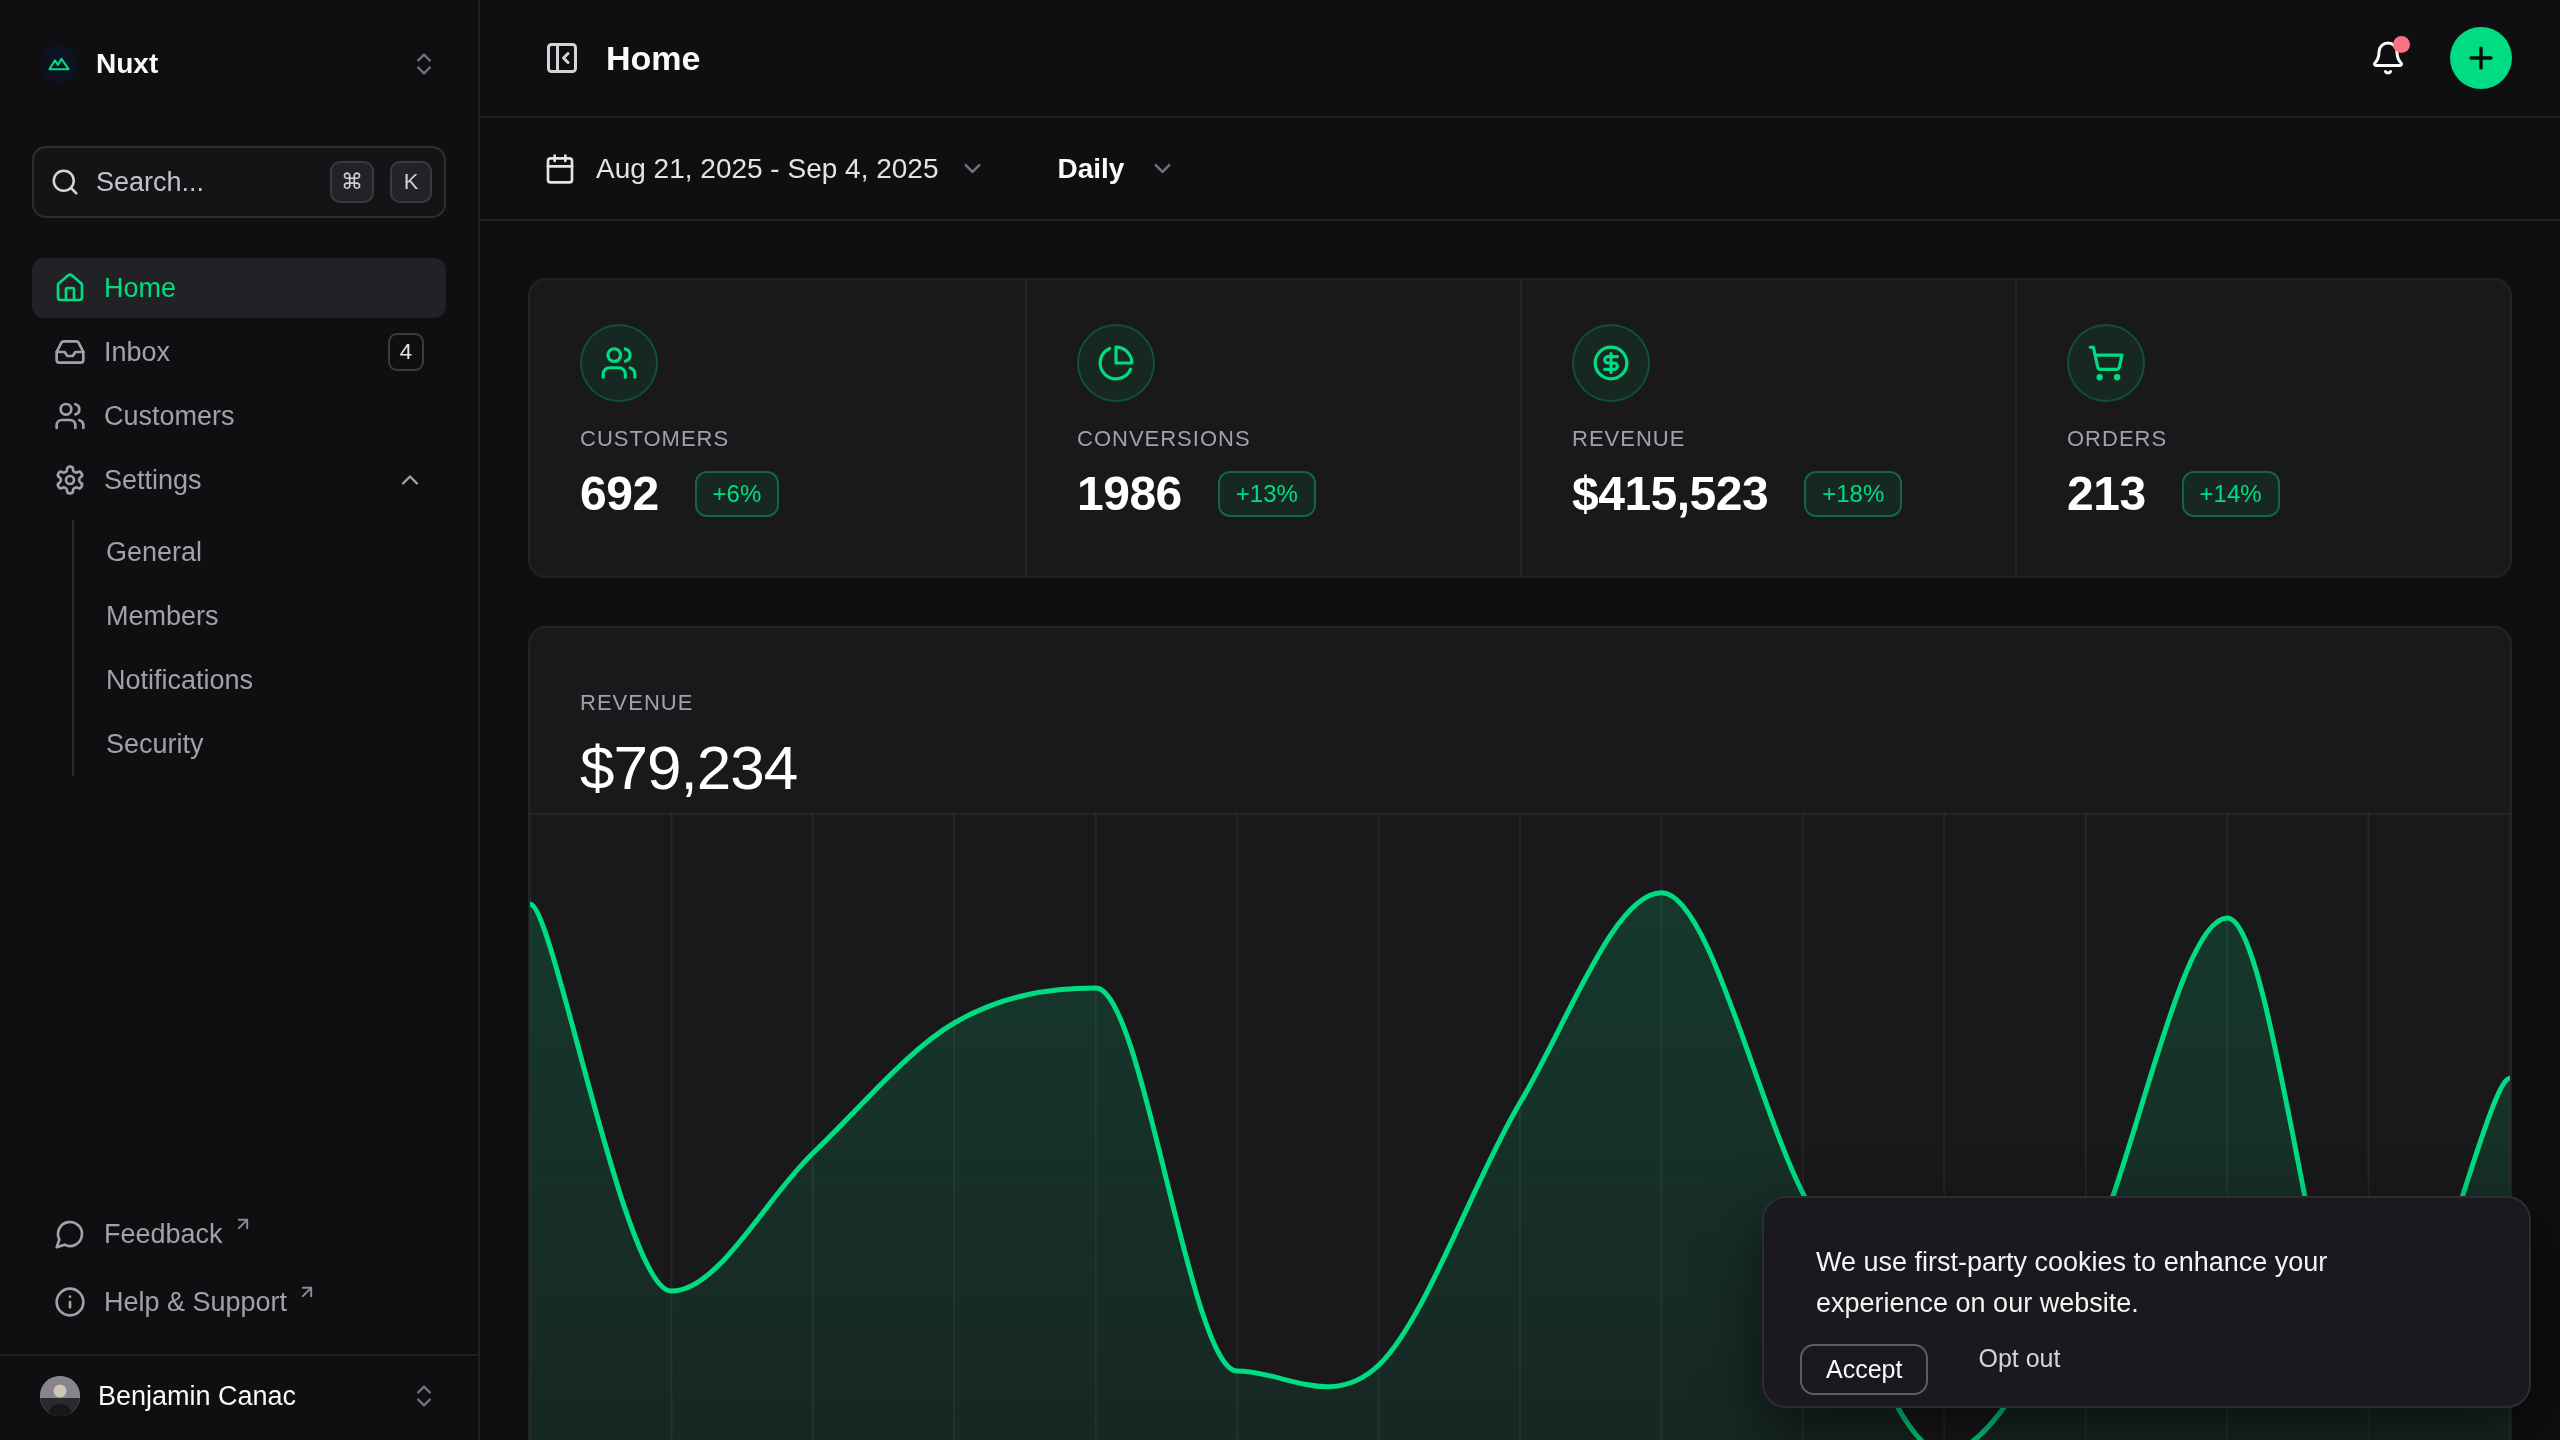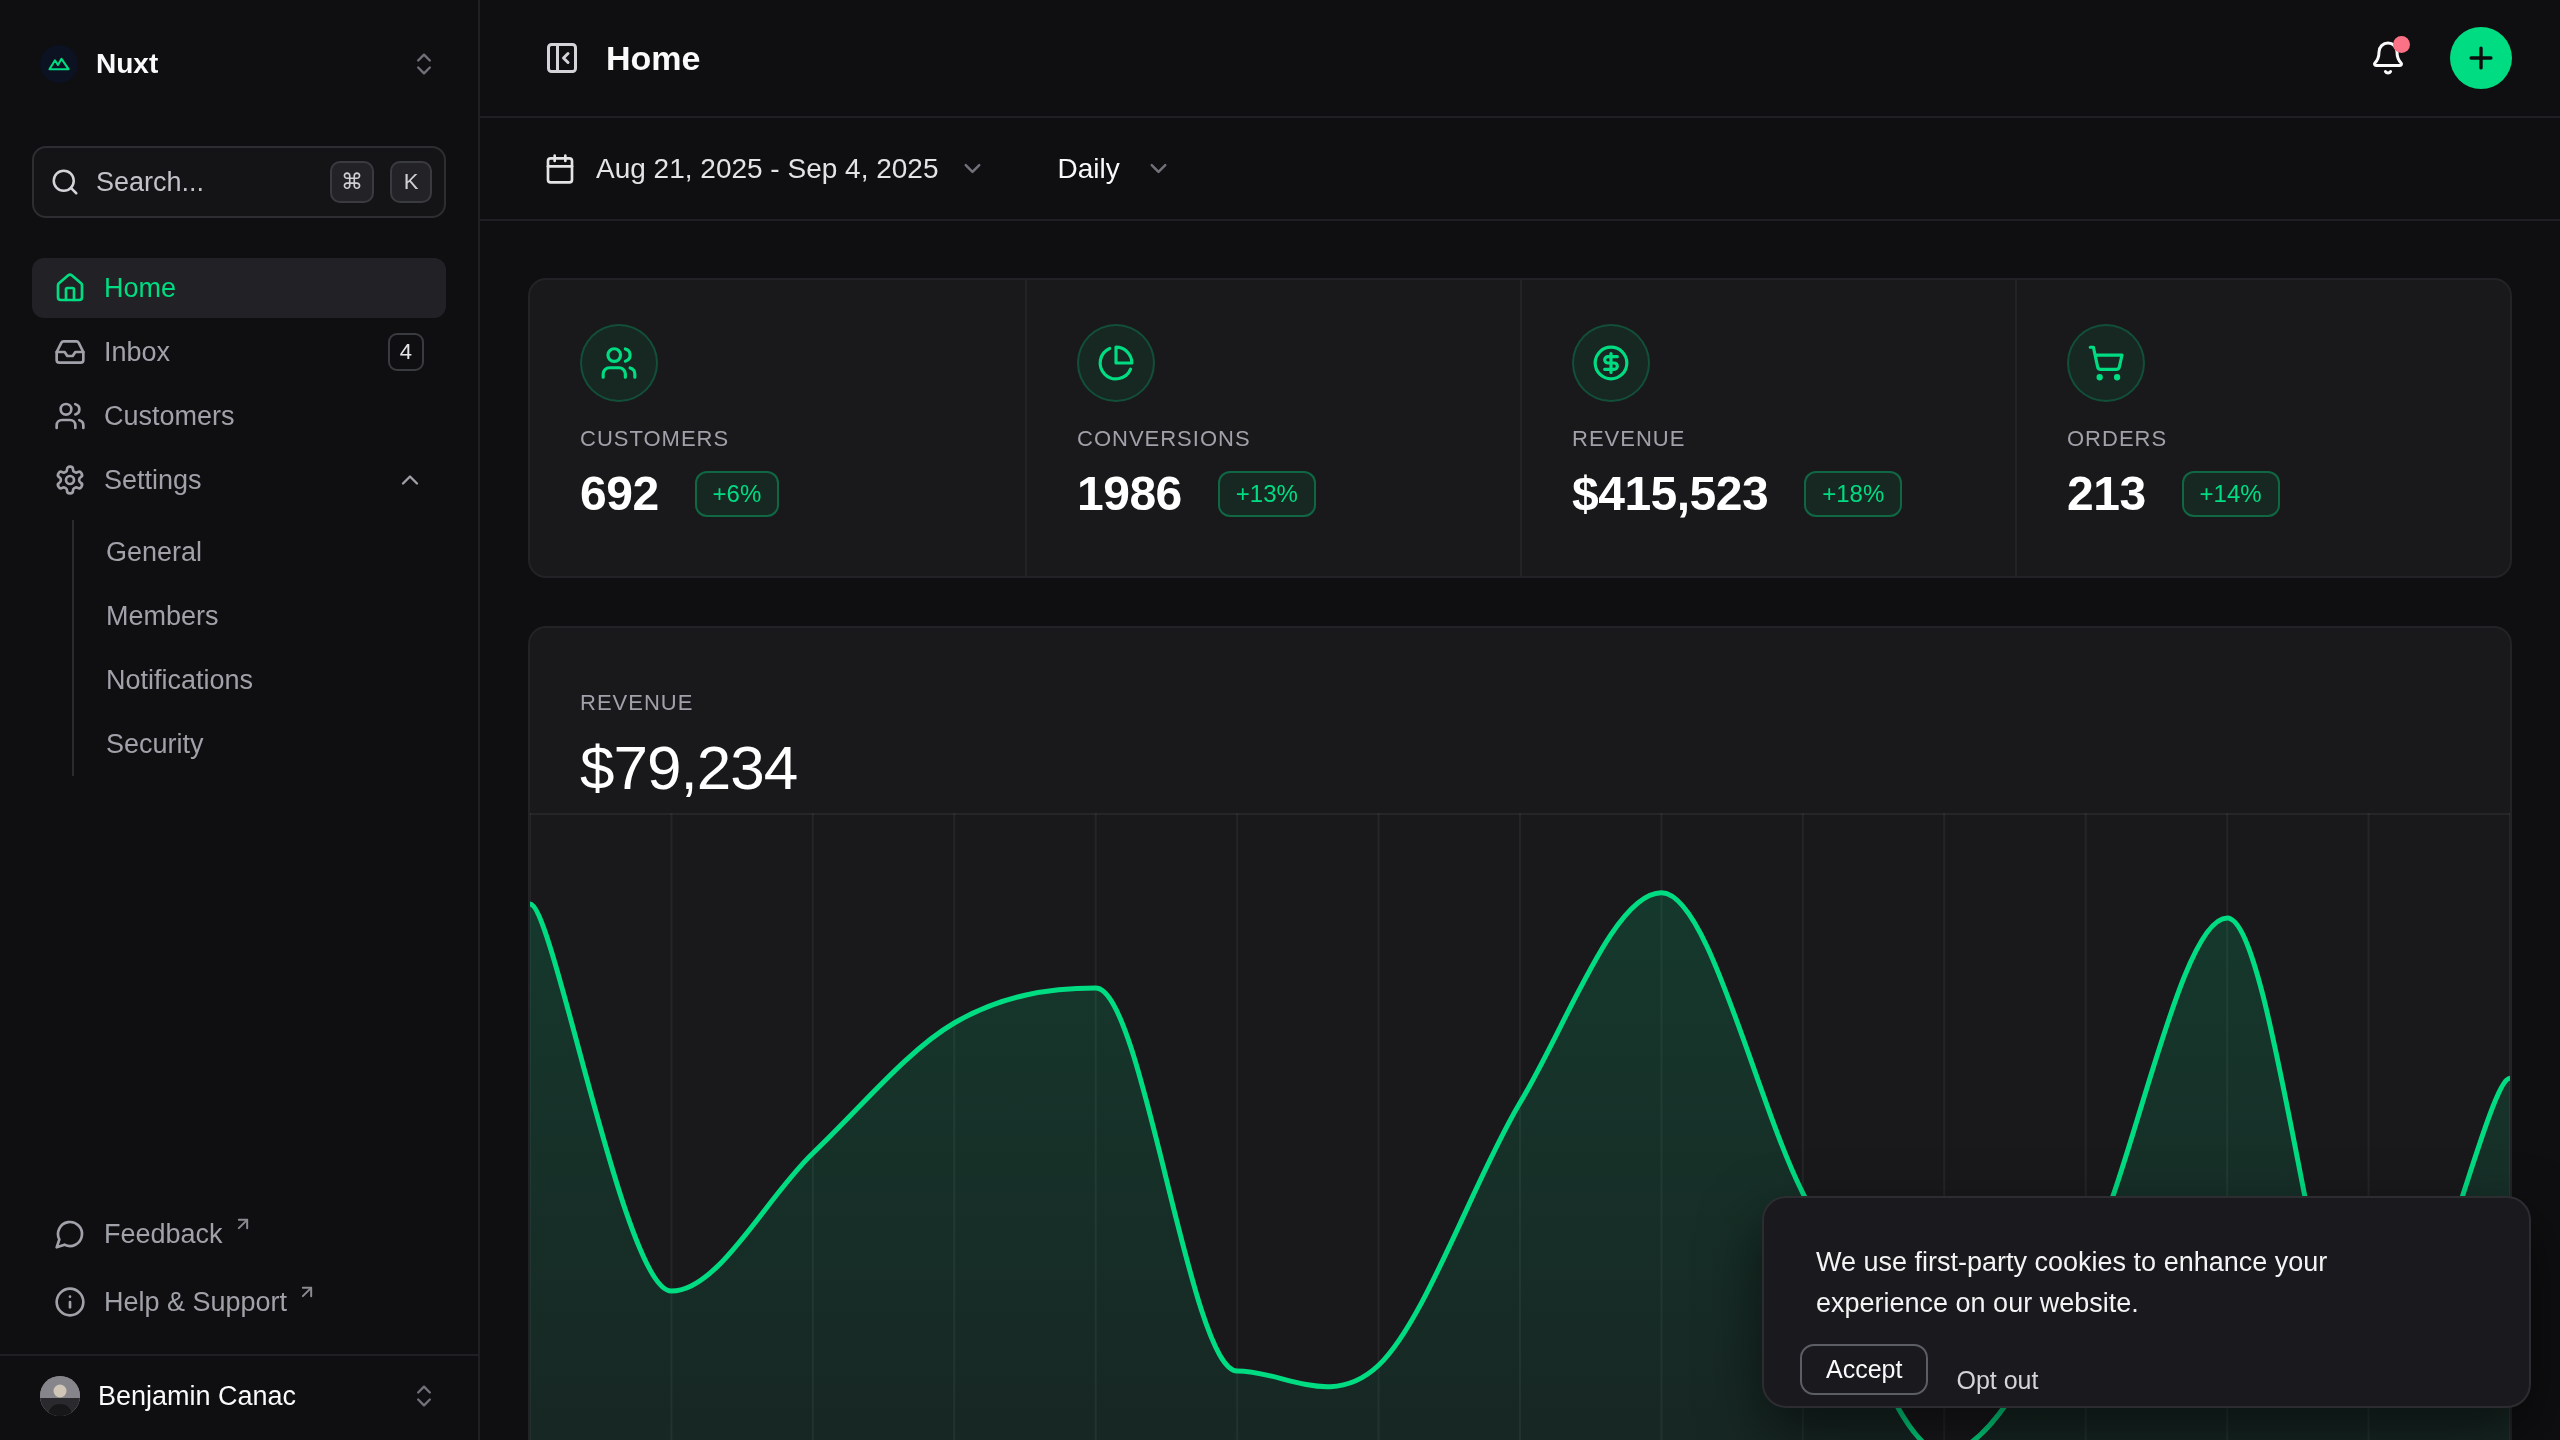--- a/index.html
+++ b/index.html
@@ -97,21 +97,21 @@
   }
   .add-btn svg{width:34px;height:34px;}
 
   .toolbar{
     height:103px;border-bottom:2px solid var(--hairline);
     display:flex;align-items:center;gap:72px;padding:0 64px;
   }
   .range{display:flex;align-items:center;gap:20px;font-size:28px;color:var(--text2);cursor:pointer;}
   .range svg.cal{width:32px;height:32px;color:#e4e4e7;}
   .range svg.cv, .period svg.cv{width:27px;height:27px;color:var(--dim);}
-  .period{display:flex;align-items:center;gap:25px;font-size:28px;font-weight:400;color:var(--text);cursor:pointer;}
+  .period{display:flex;align-items:center;gap:25px;font-size:28px;font-weight:700;color:var(--text);cursor:pointer;}
 
   .content{flex:1;padding:57px 48px 0;overflow:hidden;}
   .stats-card{
     height:300px;background:var(--panel);border:2px solid var(--panel-border);
     border-radius:18px;display:grid;grid-template-columns:1fr 1fr 1fr 1fr;overflow:hidden;
   }
   .stat-cell{padding:44px 0 0 50px;border-left:2px solid var(--panel-border);}
   .stat-cell:first-child{border-left:none;}
   .stat-icon{
     width:78px;height:78px;border-radius:50%;
@@ -137,21 +137,21 @@
   .chart{position:absolute;left:0;right:0;top:185px;height:630px;cursor:crosshair;}
   .chart svg{width:100%;height:100%;display:block;}
 
   
   .cookie-banner{
     position:fixed;left:1762px;top:1196px;width:769px;height:212px;
     background:#1a1a1e;border:2px solid #2c2c31;border-radius:24px;
     padding:28px 36px;box-shadow:0 24px 60px rgba(0,0,0,0.55);z-index:10;
   }
   .cookie-text{margin:16px;font-size:27px;line-height:1.52;color:#f4f4f5;max-width:620px;}
-  .cookie-actions{margin-top:20px;display:flex;align-items:flex-end;gap:28px;}
+  .cookie-actions{margin-top:20px;display:flex;align-items:flex-start;gap:50px;}
   .accept-btn{
     background:transparent;border:2px solid #5d5d66;border-radius:14px;
     padding:9px 24px;font-size:25px;color:#fafafa;cursor:pointer;
     font-family:inherit;
   }
   .optout-btn{background:none;border:none;padding:0;font-size:25px;color:#d4d4d8;cursor:pointer;font-family:inherit;}
 </style>
 </head>
 <body>
 

